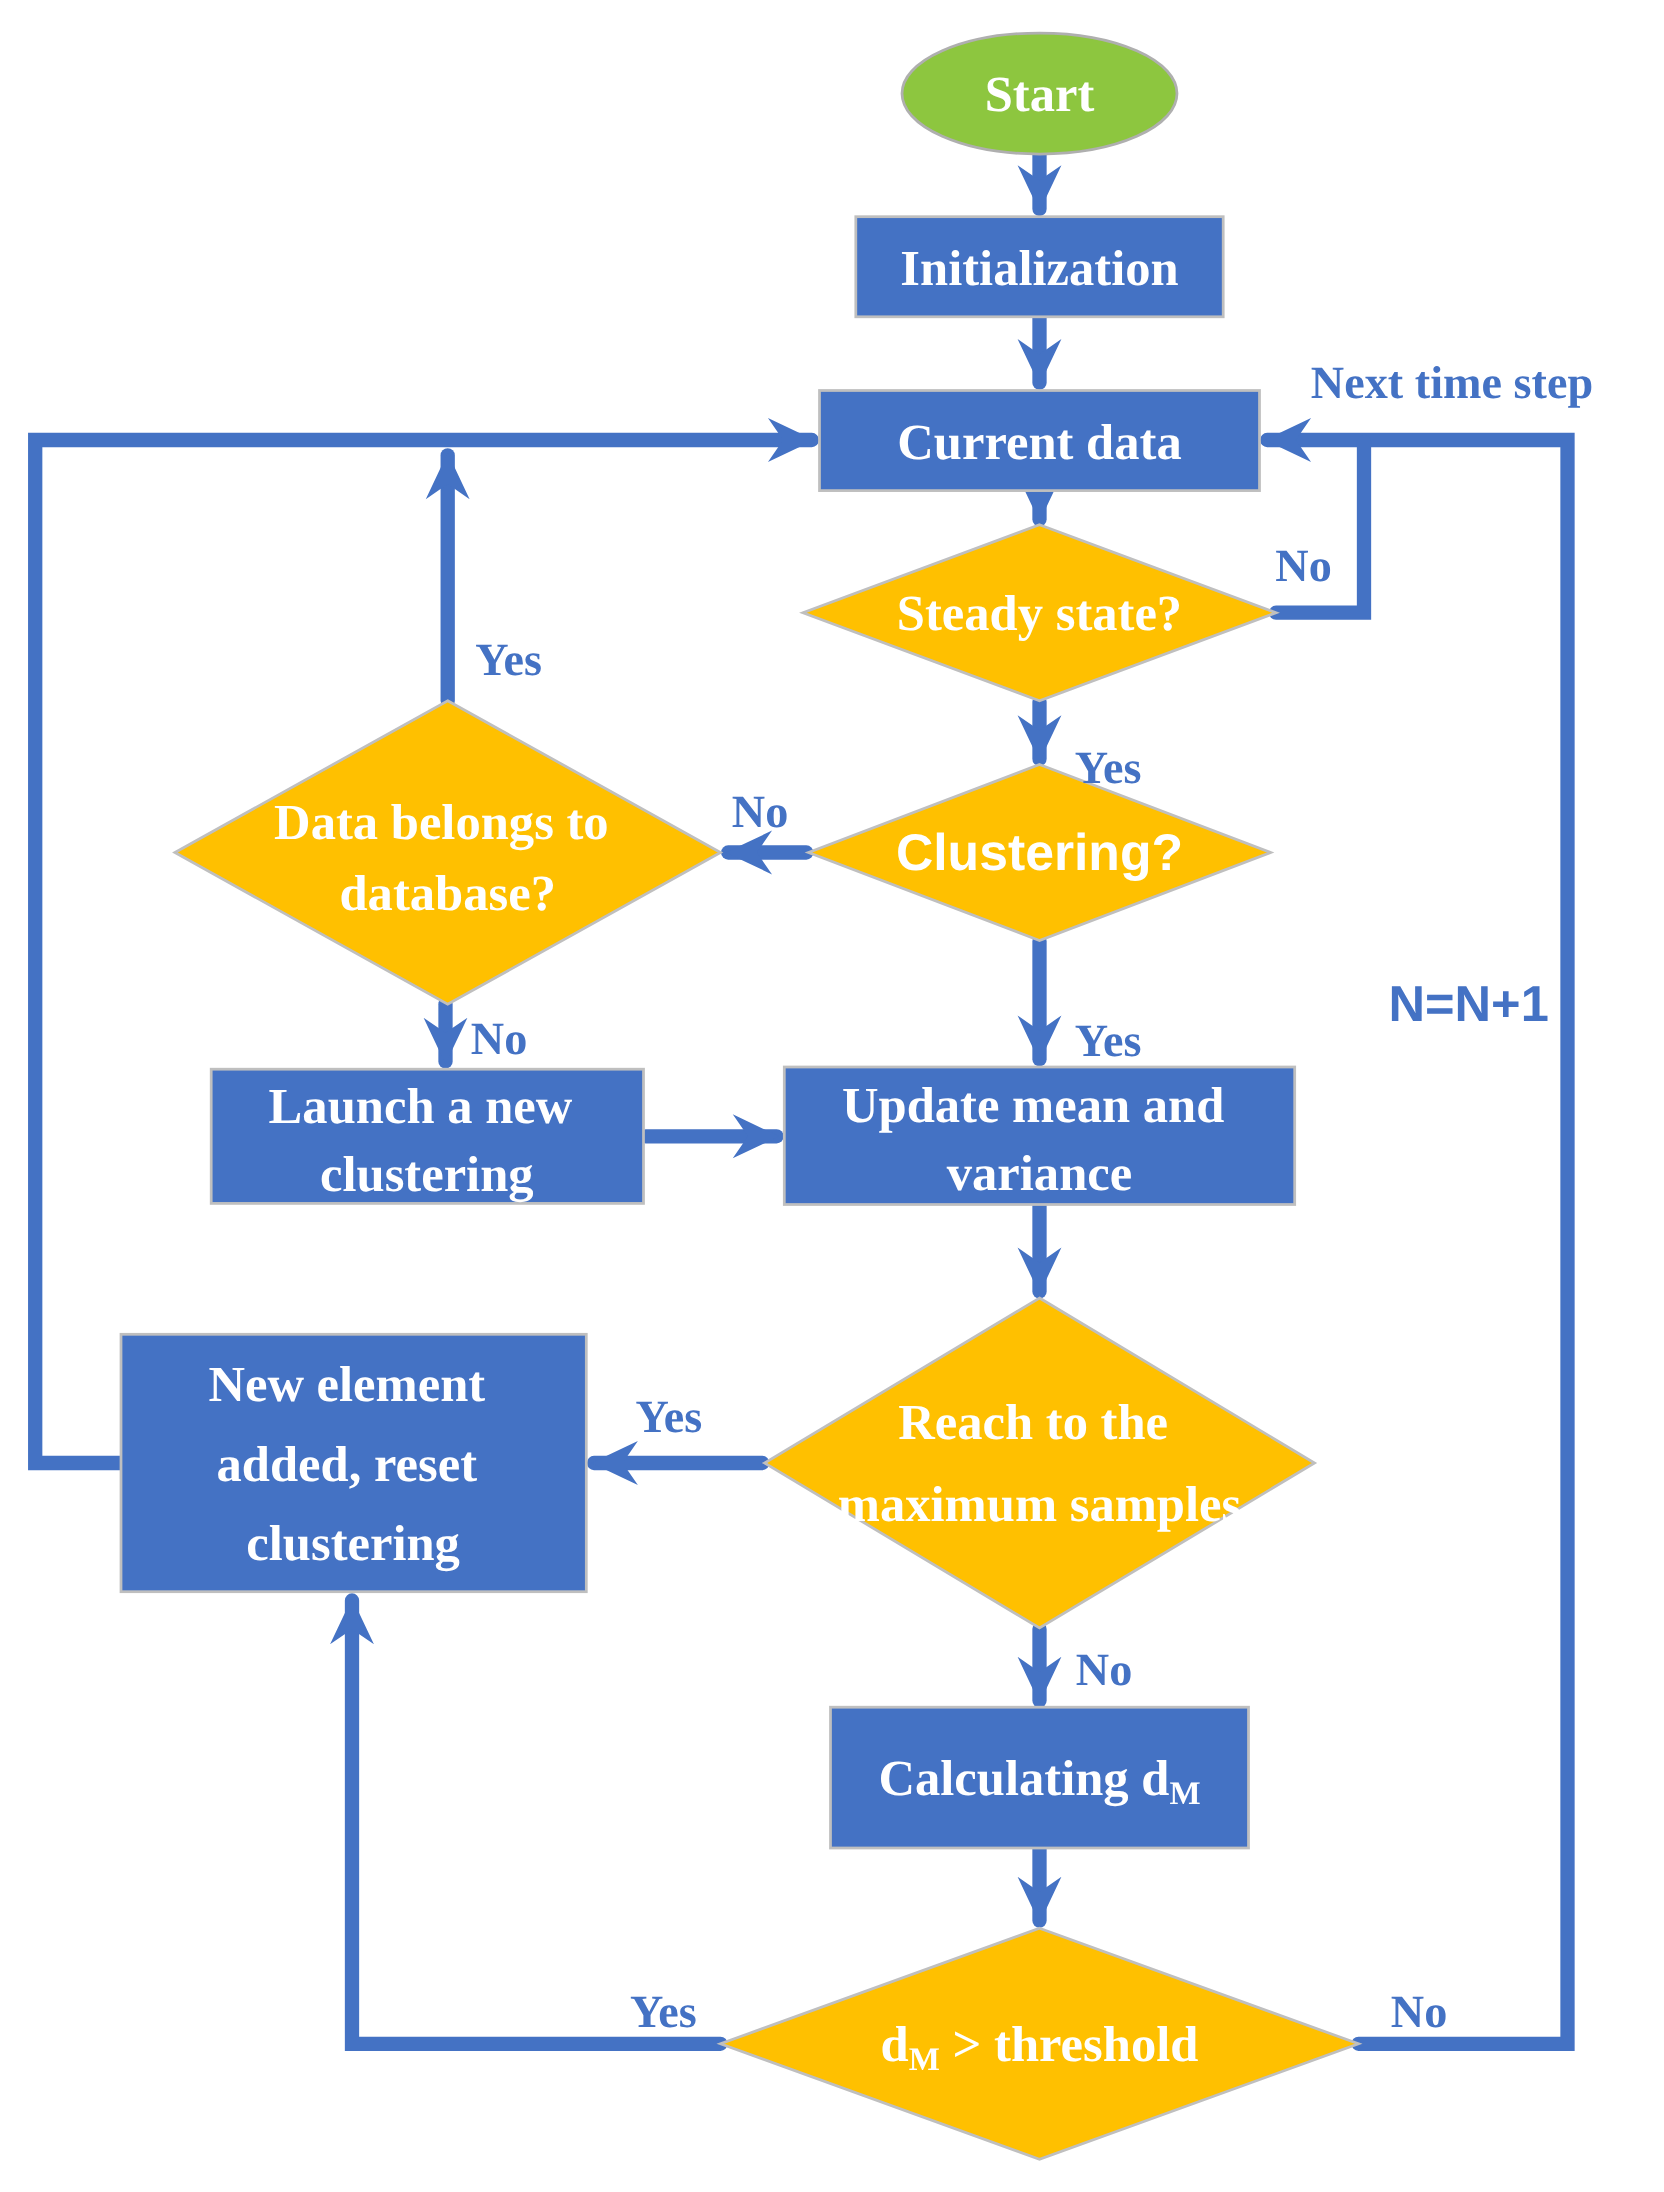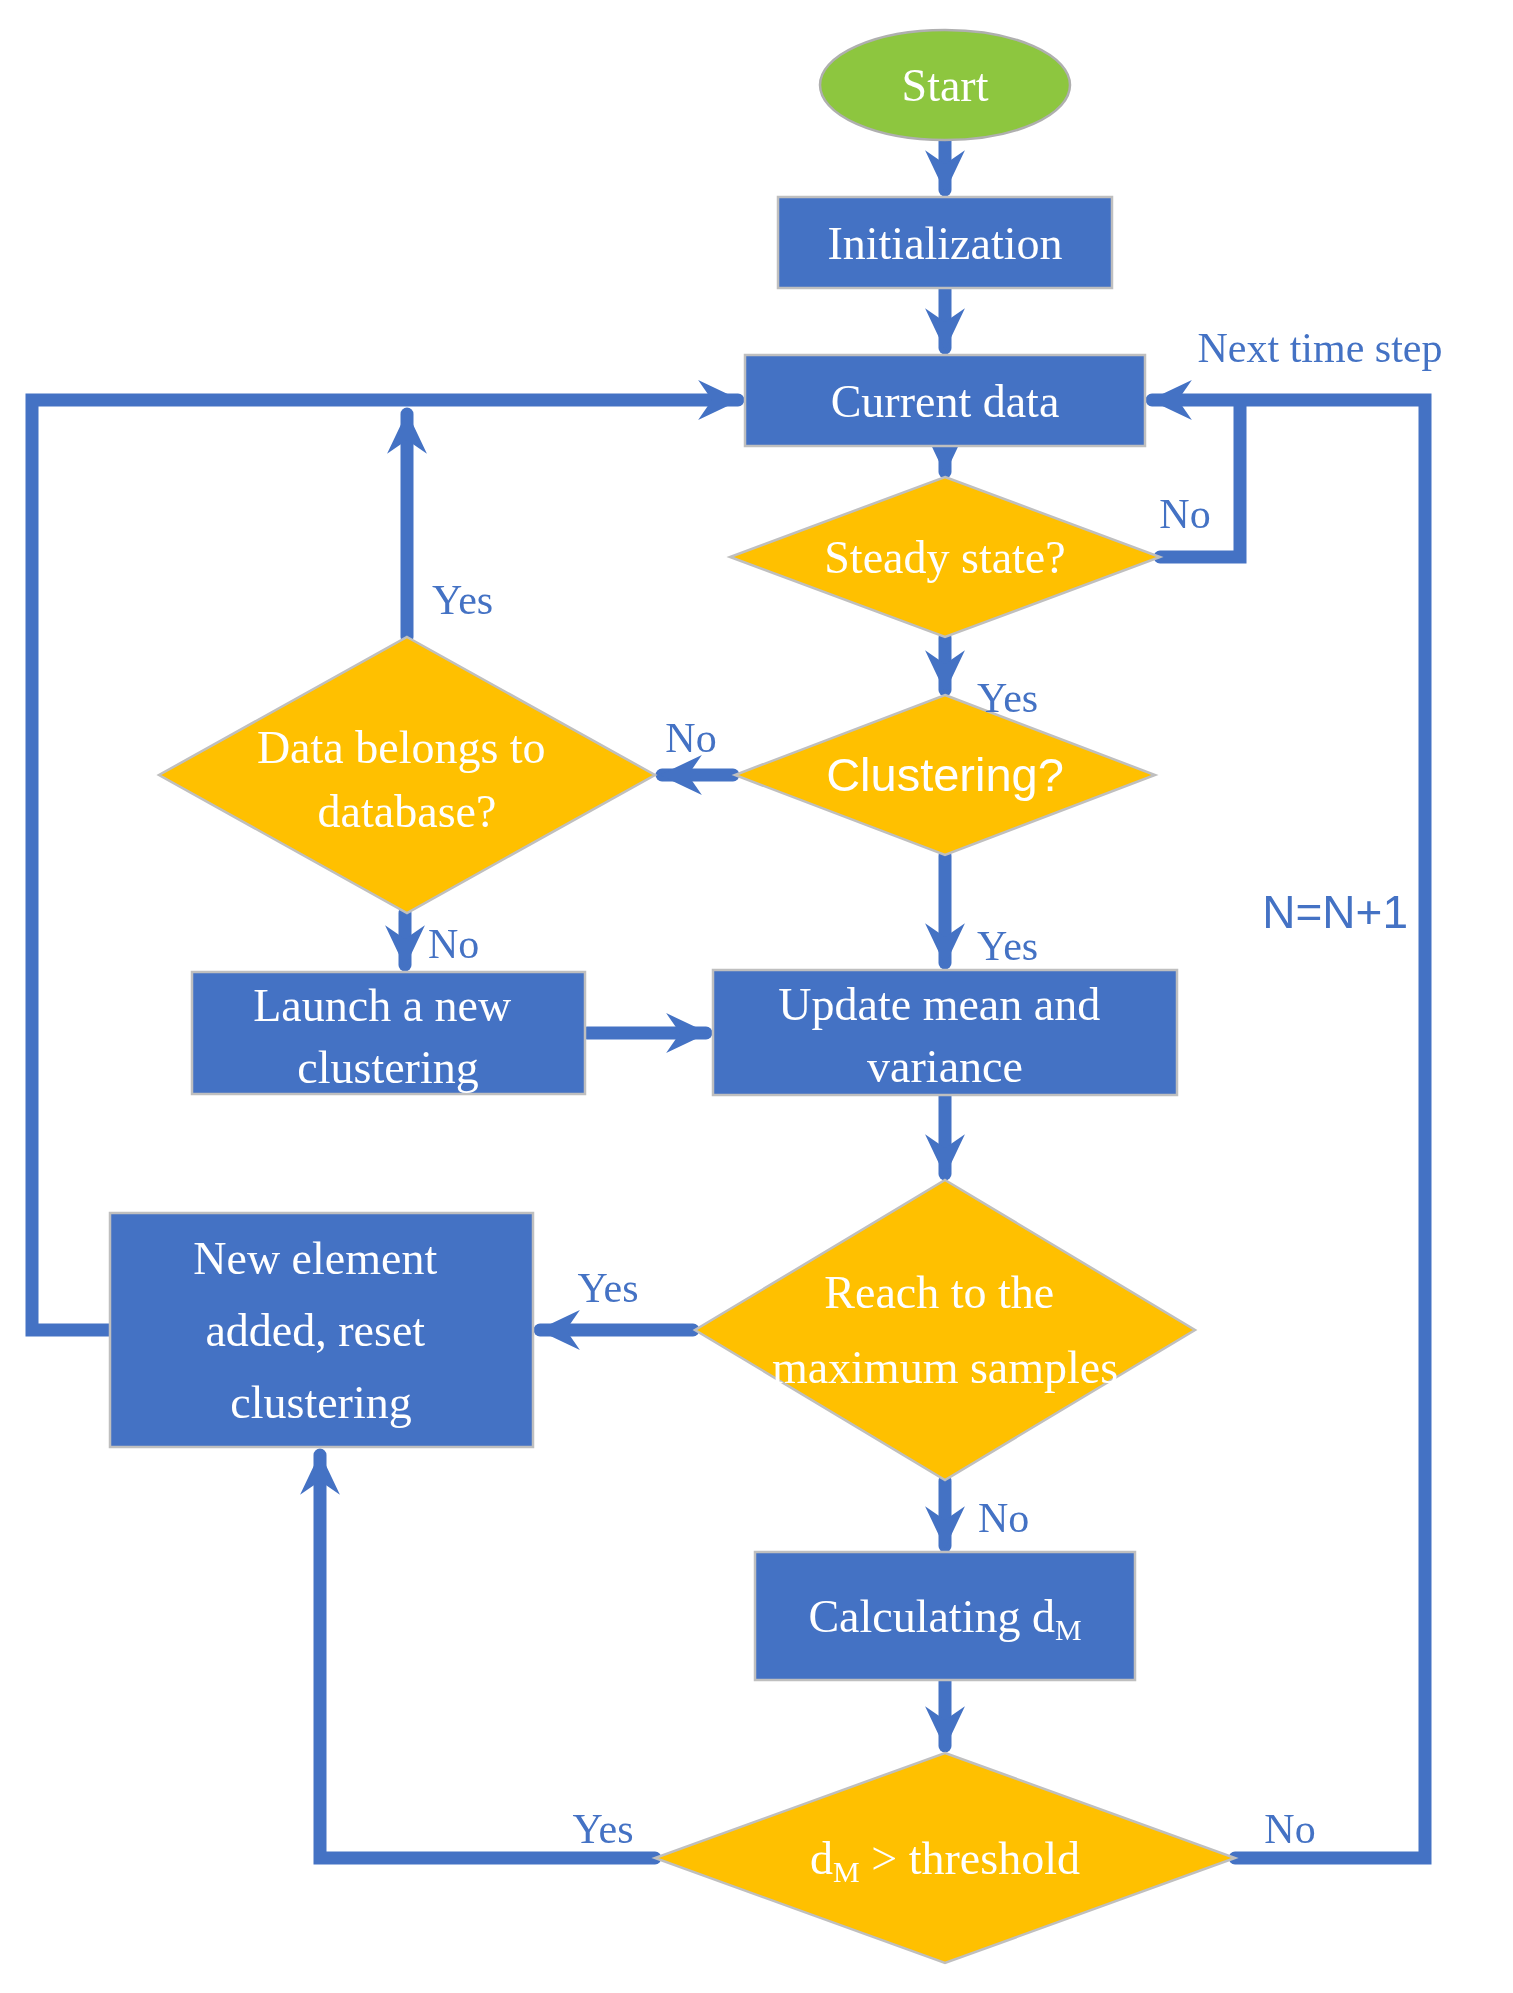--- a/index.html
+++ b/index.html
@@ -1,16 +1,16 @@
 <!DOCTYPE html>
 <html><head>
 <meta charset="utf-8">
 <style>
   html, body { margin: 0; padding: 0; background: #ffffff; }
-  .stage { width: 1513px; height: 1993px; position: relative; }
+  .stage { width: 1513px; height: 1993px; position: relative; font-weight: bold; }
   svg { display: block; }
   text { font-family: "Liberation Serif", "DejaVu Serif", serif; }
   .node-text { fill: #ffffff; font-size: 46px; }
   .node-text-sans { fill: #ffffff; font-size: 47px; font-family: "Liberation Sans", "DejaVu Sans", sans-serif; }
   .edge-label { fill: #4472C4; font-size: 42px; }
   .edge-label-sans { fill: #4472C4; font-size: 46px; font-family: "Liberation Sans", "DejaVu Sans", sans-serif; }
   .shape-blue { fill: #4472C4; stroke: #BFBFBF; stroke-width: 2.5; }
   .shape-gold { fill: #FFC000; stroke: #BFBFBF; stroke-width: 2.5; }
   .shape-green { fill: #8DC63F; stroke: #AFAFAF; stroke-width: 2.5; }
   .connector { stroke: #4472C4; stroke-width: 13; fill: none; stroke-linecap: round; stroke-linejoin: miter; }

